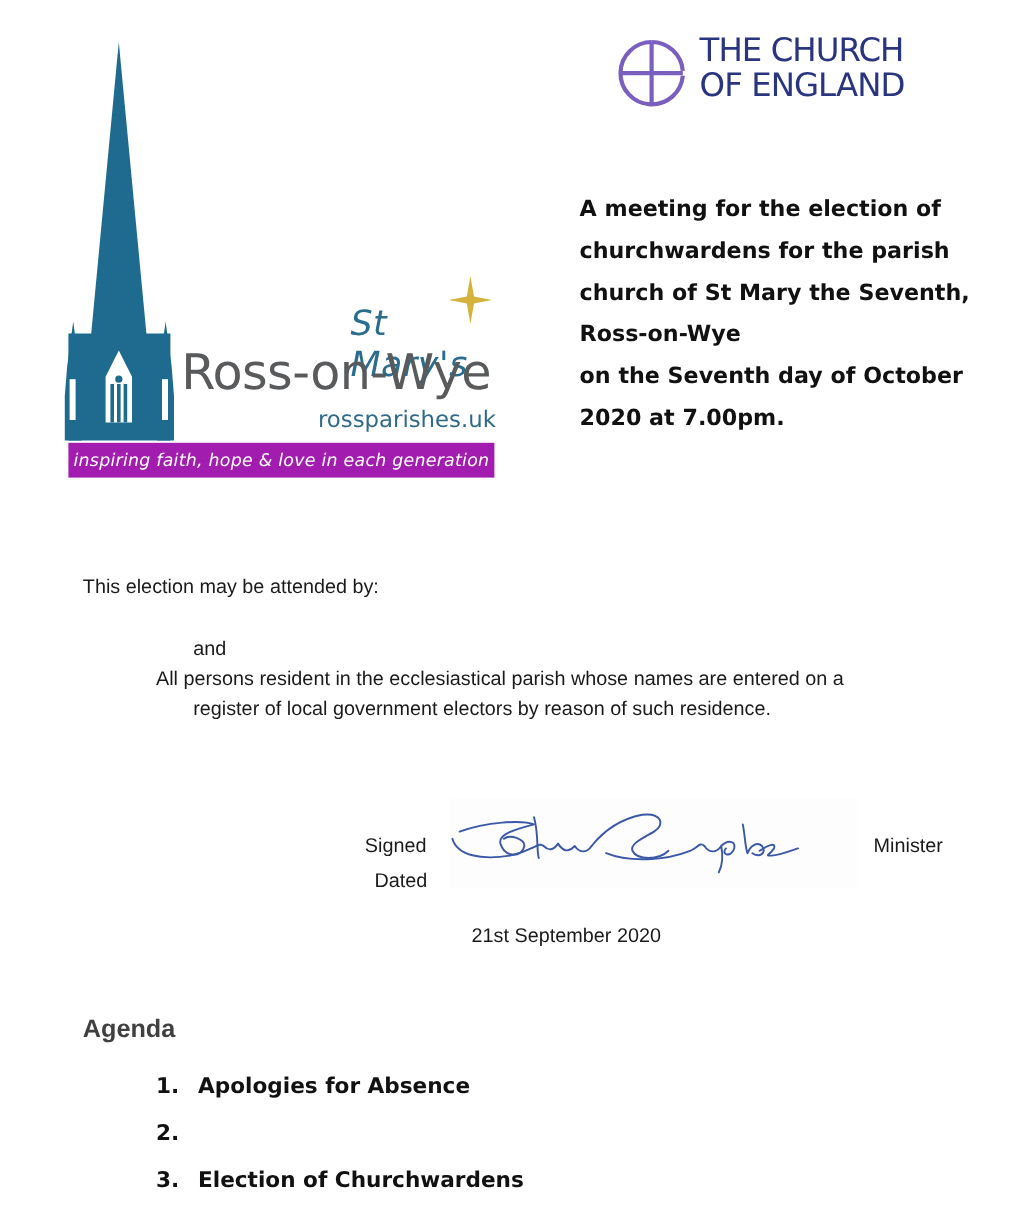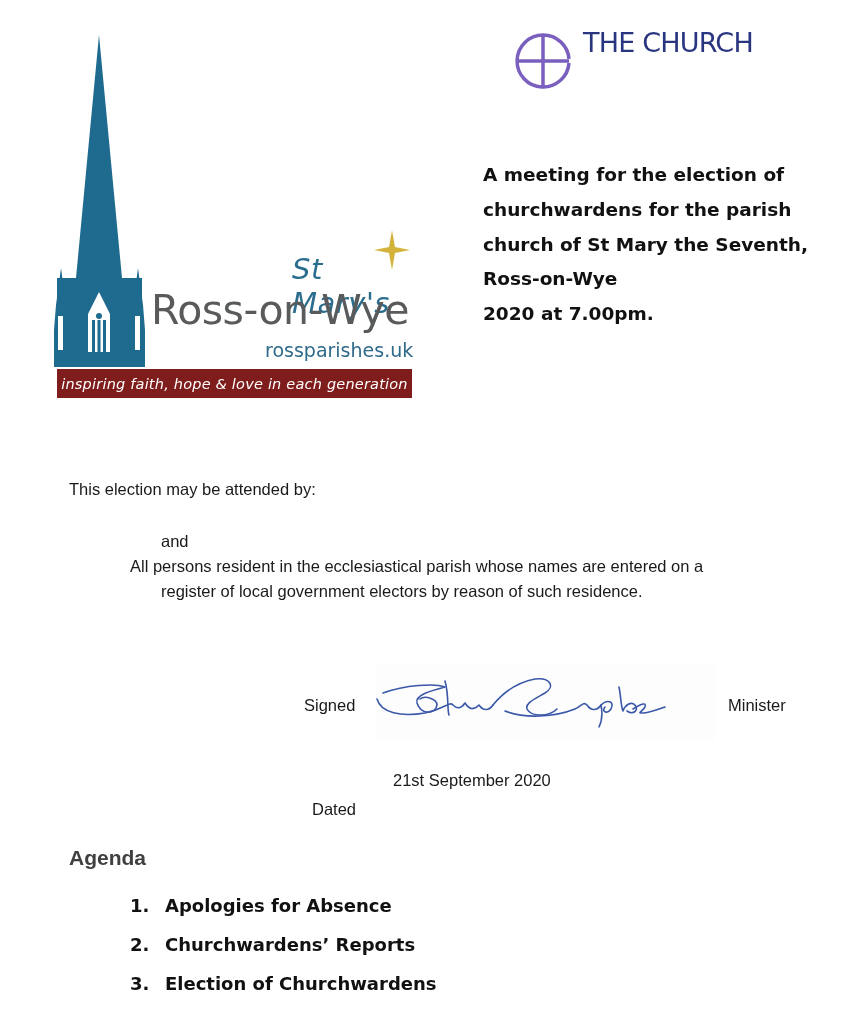--- a/index.html
+++ b/index.html
@@ -32,21 +32,21 @@
       font-family: "DejaVu Sans", sans-serif;
       font-size: 41px; color: #585a5c; letter-spacing: -0.5px; white-space: nowrap;
     }
     .logo-url {
       position: absolute; left: 213px; top: 309px;
       font-family: "DejaVu Sans", sans-serif;
       font-size: 19px; color: #2f6a8a; white-space: nowrap;
     }
     .logo-banner {
       position: absolute; left: 5px; top: 339px; width: 355px; height: 29px;
-      background: #7f1d1d;
+      background: #a21caf;
       display: flex; align-items: center; justify-content: center;
     }
     .logo-banner span {
       font-family: "DejaVu Sans", sans-serif;
       font-style: italic; color: #ffffff; font-size: 14.5px; letter-spacing: 0.2px;
       white-space: nowrap;
     }
 
     
     #coe-logo { left: 512px; top: 28px; width: 290px; height: 66px; }
@@ -72,21 +72,21 @@
       font-size: 16.5px; color: #1a1a1a; white-space: nowrap;
     }
     #attend-intro { left: 69px; top: 480px; }
     #attendee-list { left: 130px; top: 529px; line-height: 25px; }
     .hang { padding-left: 31px; }
 
     
     #signed-label { left: 304px; top: 696px; }
     #signature { left: 375px; top: 665px; width: 340px; height: 75px; background: #fdfdfd; }
     #minister-label { left: 728px; top: 696px; text-align: right; }
-    #dated-label { left: 312px; top: 800px; }
+    #dated-label { left: 312px; top: 725px; }
     #dated-value { left: 393px; top: 771px; }
 
     
     #agenda-title {
       left: 69px; top: 846px;
       font-family: Liberation Sans, sans-serif;
       font-weight: bold; font-size: 21px; color: #404040;
     }
     #agenda-list {
       left: 130px; top: 886px;
@@ -132,28 +132,30 @@
 
 <div id="coe-logo" class="abs">
   <svg width="62" height="62" viewBox="0 0 62 62" style="position:absolute;left:0;top:2px;">
     <path d="M31 5 A26 26 0 1 0 57 33" fill="none" stroke="#7a5fbf" stroke-width="3.5"></path>
     <path d="M31 5 A26 26 0 0 1 57 29" fill="none" stroke="#7a5fbf" stroke-width="3.5"></path>
     <line x1="31" y1="5" x2="31" y2="58" stroke="#7a5fbf" stroke-width="3.5"></line>
     <line x1="5" y1="31" x2="57" y2="31" stroke="#7a5fbf" stroke-width="3.5"></line>
   </svg>
   <div class="coe-text">
     <div>THE CHURCH</div>
+    <div>OF ENGLAND</div>
   </div>
 </div>
 
 <div id="announcement" class="abs">
   <div>A meeting for the election of</div>
   <div>churchwardens for the parish</div>
   <div>church of St Mary the Seventh,</div>
   <div>Ross-on-Wye</div>
+  <div>on the Seventh day of October</div>
   <div>2020 at 7.00pm.</div>
 </div>
 
 <div id="attend-intro" class="abs body-text">This election may be attended by:</div>
 
 <div id="attendee-list" class="abs body-text">
   <div class="hang">and</div>
   <div>All persons resident in the ecclesiastical parish whose names are entered on a</div>
   <div class="hang">register of local government electors by reason of such residence.</div>
 </div>
@@ -182,19 +184,18 @@
 
 <div id="agenda-title" class="abs">Agenda</div>
 
 <div id="agenda-list" class="abs">
   <div class="agenda-item">
     <span class="agenda-num">1.</span>
     <span>Apologies for Absence</span>
   </div>
   <div class="agenda-item">
     <span class="agenda-num">2.</span>
-    <span>Churchwardens’ Reports</span>
   </div>
   <div class="agenda-item">
     <span class="agenda-num">3.</span>
     <span>Election of Churchwardens</span>
   </div>
 </div>
 
 </body></html>

